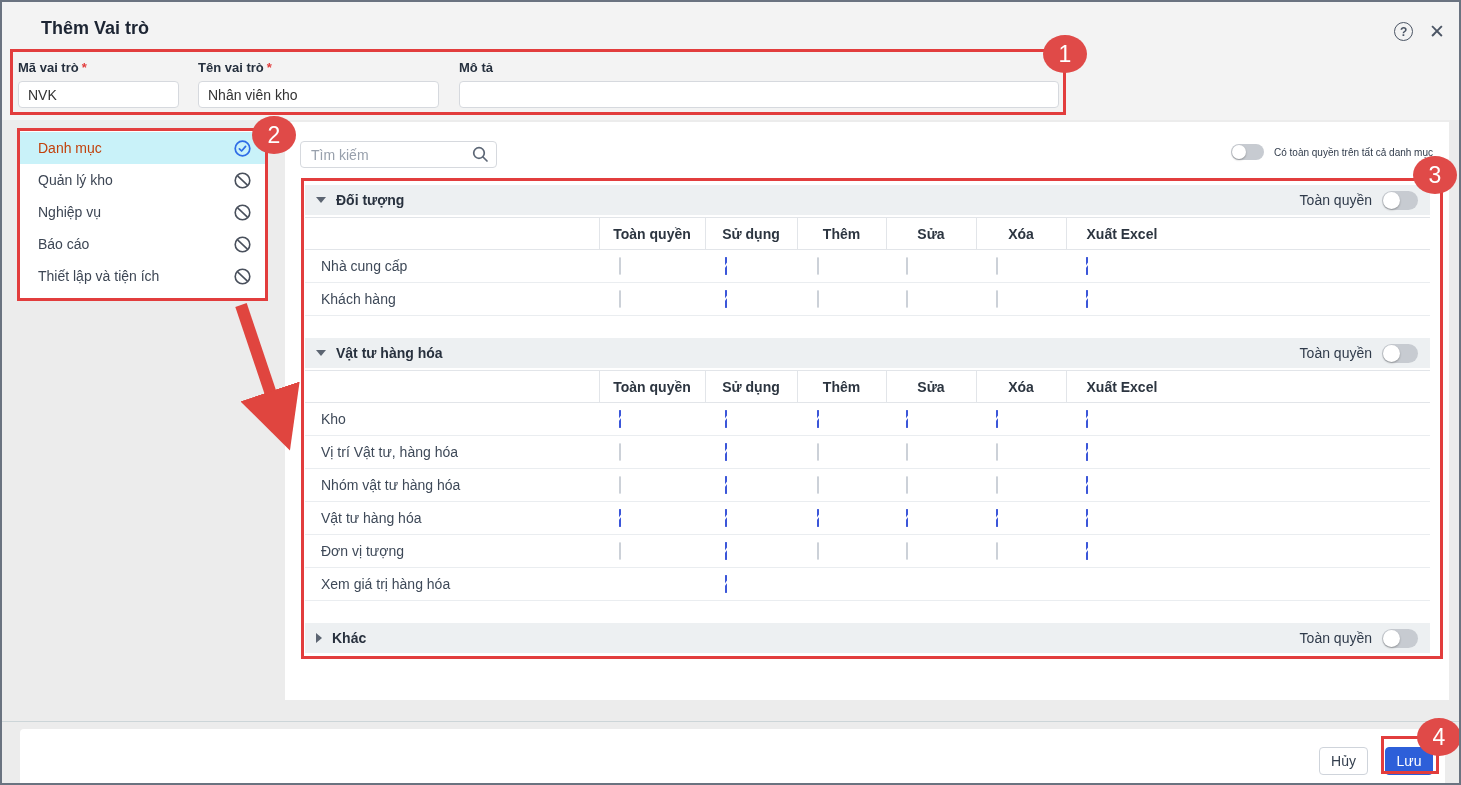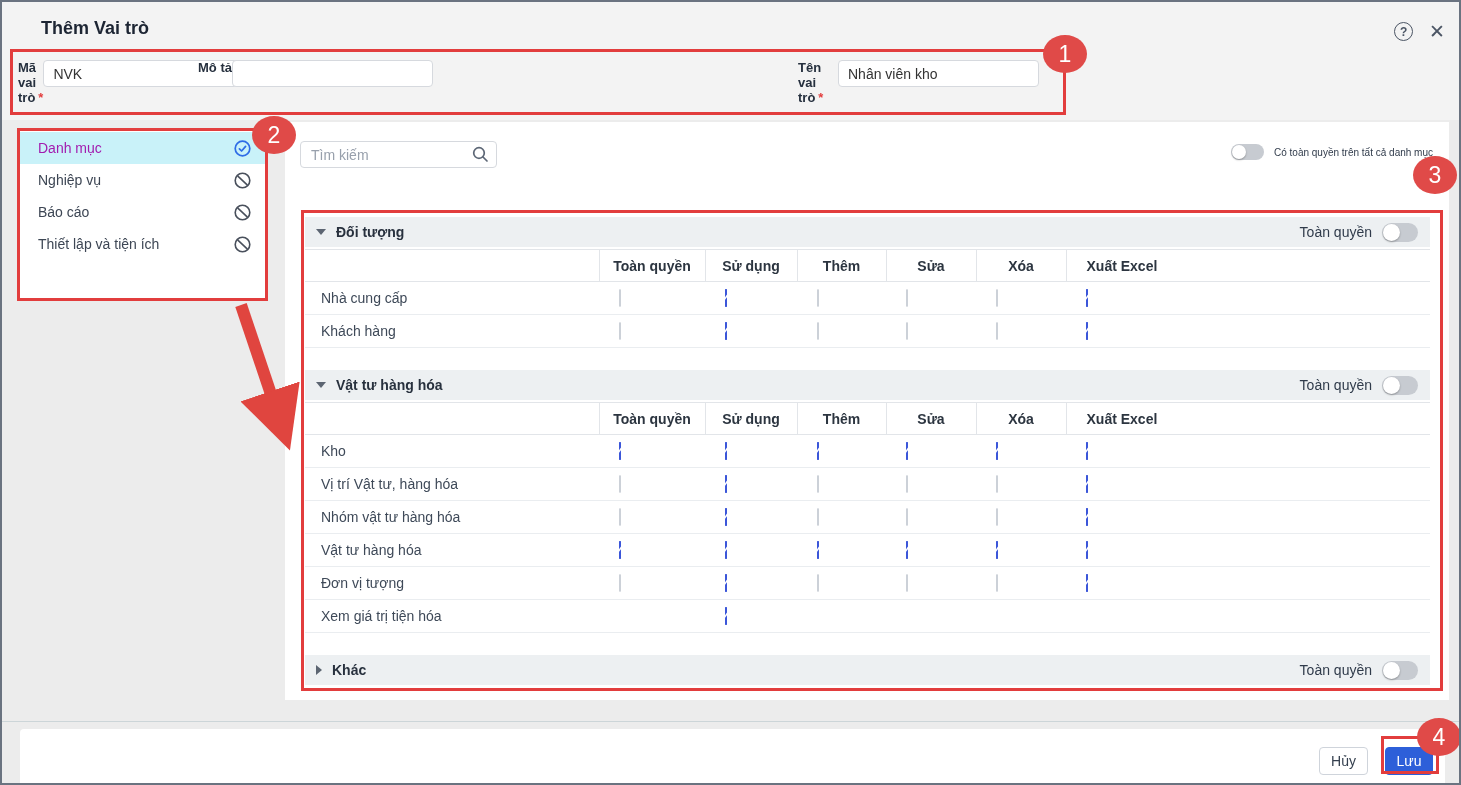--- a/index.html
+++ b/index.html
@@ -17,35 +17,35 @@
   .page-title { position:absolute; left:35px; top:16px; font-size:18px; font-weight:bold; color:#1d2533; }
   .win-icons { position:absolute; right:18px; top:20px; display:flex; gap:16px; align-items:center; }
   .help-icon { width:19px; height:19px; border:1.6px solid #4b5564; border-radius:50%; color:#4b5564;
     font-size:12px; font-weight:bold; display:flex; align-items:center; justify-content:center; cursor:pointer; }
   .help-icon::before { content:'?'; }
   .close-icon { color:#4b5564; font-size:19px; line-height:19px; cursor:pointer; }
   .close-icon::before { content:'\2715'; }
 
   .form-annot { position:absolute; left:8px; top:47px; width:1056px; height:66px; border:3px solid #e23d3d; z-index:5; }
   .form-fields { position:absolute; left:16px; top:58px; display:flex; }
-  .field { display:flex; flex-direction:row; }
+  .field { display:flex; flex-direction:column;justify-content:center; }
   .field .lbl { font-size:13px; font-weight:bold; color:#26303e; margin-bottom:6px; }
   .field .req { color:#e23d3d; margin-left:3px; }
   .field input { height:27px; border:1px solid #d6d9de; border-radius:4px; background:#fff;
     font-size:14px; color:#333; padding:0 9px; font-family:"Liberation Sans",sans-serif; outline:none; }
   .f-code  { width:161px; margin-right:19px; }
   .f-name  { width:241px; margin-right:20px; }
   .f-desc  { width:600px; }
 
   
   .sidebar-annot { position:absolute; left:15px; top:126px; width:251px; height:173px; border:3px solid #e23d3d; background:#fff; z-index:4; }
   .sidebar { position:absolute; left:0; top:1px; width:245px; }
   .side-item { height:32px; display:flex; align-items:center; padding:0 14px 0 18px; font-size:14px; color:#3d4654; cursor:pointer; }
   .side-item .s-label { flex:1; }
-  .side-item.selected { background:#c9f2f9; color:#a21caf; }
+  .side-item.selected { background:#c9f2f9; color:#c2410c; }
   .side-icon { width:18px; height:18px; display:flex; align-items:center; justify-content:center; }
 
   
   .annot-arrow { position:absolute; left:205px; top:293px; z-index:6; pointer-events:none; }
 
   
   .main-panel { position:absolute; left:283px; top:120px; width:1164px; height:578px; background:#fff; }
 
   .search-wrap { position:absolute; left:15px; top:19px; width:197px; height:27px; }
   .search-wrap input { width:100%; height:100%; border:1px solid #d6d9de; border-radius:4px;
@@ -54,21 +54,21 @@
   .search-icon { position:absolute; right:8px; top:5px; }
 
   .global-toggle { position:absolute; right:16px; top:22px; display:flex; align-items:center; gap:10px; }
   .global-toggle .gt-label { font-size:10px; color:#303b4b; }
 
   .toggle { width:33px; height:16px; border-radius:9px; background:#c7cbd1; position:relative; cursor:pointer; flex:0 0 auto; }
   .toggle::after { content:''; position:absolute; left:1px; top:1px; width:14px; height:14px;
     border-radius:50%; background:#fff; box-shadow:0 1px 2px rgba(0,0,0,.3); }
 
   
-  .perm-annot { position:absolute; left:16px; top:56px; width:1142px; height:481px; border:3px solid #e23d3d; padding:2px 10px 0 1px;margin-top:32px; }
+  .perm-annot { position:absolute; left:16px; top:56px; width:1142px; height:481px; border:3px solid #e23d3d; padding:2px 10px 0 1px; }
 
   .section-bar { height:30px; background:#edf0f2; display:flex; align-items:center; padding:0 12px 0 11px; margin-top:2px; }
   .caret { width:0; height:0; margin-right:10px; }
   .caret.down { border-left:5px solid transparent; border-right:5px solid transparent; border-top:6px solid #5c6572; }
   .caret.right { border-top:5px solid transparent; border-bottom:5px solid transparent; border-left:6px solid #5c6572; }
   .section-title { font-size:14px; font-weight:bold; color:#28313e; flex:1; }
   .bar-right { display:flex; align-items:center; gap:10px; }
   .bar-right .tq-label { font-size:14px; color:#303b4b; }
   .section-bar .toggle { width:36px; height:19px; border-radius:10px; }
   .section-bar .toggle::after { width:17px; height:17px; }
@@ -122,42 +122,51 @@
         <span class="help-icon"></span>
         <span class="close-icon"></span>
       </div>
     </div>
 
     <div class="form-fields">
       <div class="field f-code">
         <span class="lbl"><span>Mã vai trò</span><span class="req">*</span></span>
         <input type="text" value="NVK" style="">
       </div>
+      <div class="field f-name">
+        <span class="lbl"><span>Tên vai trò</span><span class="req">*</span></span>
+        <input type="text" value="Nhân viên kho" style="">
+      </div>
       <div class="field f-desc">
         <span class="lbl"><span>Mô tả</span></span>
         <input type="text" value="" style="">
-      </div>
-      <div class="field f-name">
-        <span class="lbl"><span>Tên vai trò</span><span class="req">*</span></span>
-        <input type="text" value="Nhân viên kho" style="">
       </div>
     </div>
   </div>
 
   <div class="form-annot"></div>
   <div class="badge badge-1">1</div>
 
   <div class="sidebar-annot">
     <div class="sidebar">
       <div class="side-item selected">
         <span class="s-label">Danh mục</span>
         <span class="side-icon">
           <svg width="17" height="17" viewBox="0 0 17 17">
               <circle cx="8.5" cy="8.5" r="7.3" fill="none" stroke="#2e6ce6" stroke-width="1.7"></circle>
               <polyline points="5.4,8.8 7.6,11 11.6,6.4" fill="none" stroke="#2e6ce6" stroke-width="1.7" stroke-linecap="round" stroke-linejoin="round"></polyline>
+            </svg>
+        </span>
+      </div>
+      <div class="side-item">
+        <span class="s-label">Quản lý kho</span>
+        <span class="side-icon">
+          <svg width="17" height="17" viewBox="0 0 17 17">
+              <circle cx="8.5" cy="8.5" r="7.3" fill="none" stroke="#49505c" stroke-width="1.6"></circle>
+              <line x1="3.6" y1="3.9" x2="13.4" y2="13.1" stroke="#49505c" stroke-width="1.6"></line>
             </svg>
         </span>
       </div>
       <div class="side-item">
         <span class="s-label">Nghiệp vụ</span>
         <span class="side-icon">
           <svg width="17" height="17" viewBox="0 0 17 17">
               <circle cx="8.5" cy="8.5" r="7.3" fill="none" stroke="#49505c" stroke-width="1.6"></circle>
               <line x1="3.6" y1="3.9" x2="13.4" y2="13.1" stroke="#49505c" stroke-width="1.6"></line>
             </svg>
@@ -331,21 +340,21 @@
         <tr>
           <td class="name">Đơn vị tượng</td>
           <td class="cbcell"><span class="cb"></span></td>
           <td class="cbcell"><span class="cb checked"></span></td>
           <td class="cbcell"><span class="cb"></span></td>
           <td class="cbcell"><span class="cb"></span></td>
           <td class="cbcell"><span class="cb"></span></td>
           <td class="cbcell"><span class="cb checked"></span></td>
         </tr>
         <tr>
-          <td class="name">Xem giá trị tiện hóa</td>
+          <td class="name">Xem giá trị hàng hóa</td>
           <td class="cbcell"><span class="cb" style="visibility: hidden;"></span></td>
           <td class="cbcell"><span class="cb checked"></span></td>
           <td class="cbcell"><span class="cb" style="visibility: hidden;"></span></td>
           <td class="cbcell"><span class="cb" style="visibility: hidden;"></span></td>
           <td class="cbcell"><span class="cb" style="visibility: hidden;"></span></td>
           <td class="cbcell"><span class="cb" style="visibility: hidden;"></span></td>
         </tr>
       </tbody>
         </table>
 

